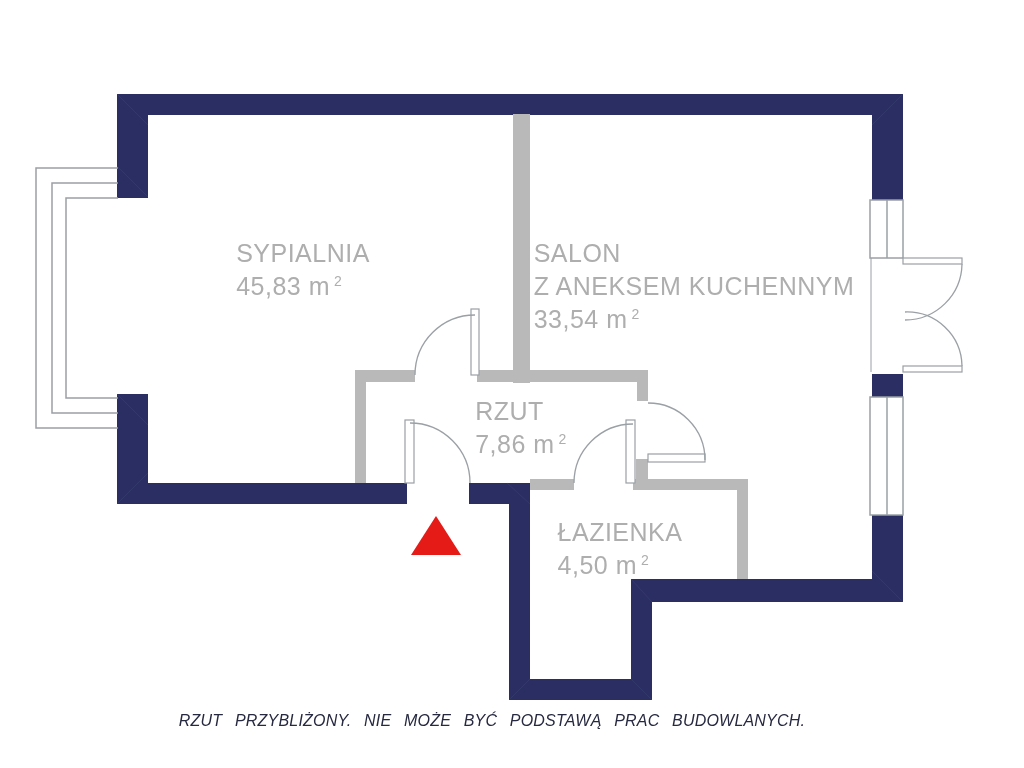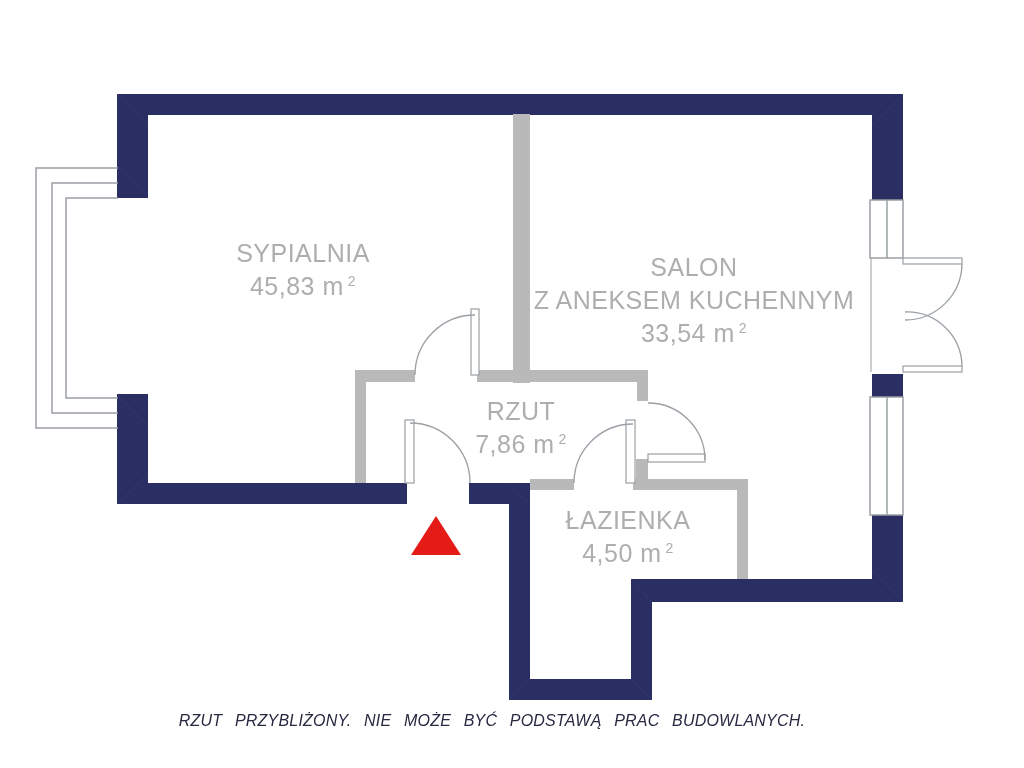--- a/index.html
+++ b/index.html
@@ -15,21 +15,20 @@
     position:relative;
     width:1024px;height:768px;
     background:#ffffff;
     overflow:hidden;
     font-family:"Liberation Sans", sans-serif;
   }
   .plan-svg{position:absolute;left:0;top:0;width:1024px;height:768px;}
   .room-label{
     position:absolute;
     transform:translateX(-50%);
-    text-align:center;
     color:var(--label-text);
     font-size:25px;
     line-height:33px;
     letter-spacing:0.5px;
     white-space:nowrap;
     font-weight:400;
   }
   .room-label .sup{
     font-size:14px;
     position:relative;
@@ -141,31 +140,31 @@
     </g>
 
     <polygon points="436,516 461,555 411,555" fill="var(--entrance-marker)"></polygon>
   </svg>
 
   <div class="room-label" style="left:303px;top:237px;">
     <div><span>SYPIALNIA</span></div>
     <div><span>45,83 m</span><span class="sup">2</span></div>
   </div>
 
-  <div class="room-label" style="left:694px;top:237px;margin-top:14px;">
+  <div class="room-label" style="left:694px;top:237px;">
     <div><span>SALON</span></div>
     <div><span>Z ANEKSEM KUCHENNYM</span></div>
     <div><span>33,54 m</span><span class="sup">2</span></div>
   </div>
 
   <div class="room-label" style="left:521px;top:395px;">
     <div><span>RZUT</span></div>
     <div><span>7,86 m</span><span class="sup">2</span></div>
   </div>
 
-  <div class="room-label" style="left:620px;top:504px;margin-left:8px;">
+  <div class="room-label" style="left:620px;top:516px;">
     <div><span>ŁAZIENKA</span></div>
     <div><span>4,50 m</span><span class="sup">2</span></div>
   </div>
 
   <div class="disclaimer">RZUT PRZYBLIŻONY. NIE MOŻE BYĆ PODSTAWĄ PRAC BUDOWLANYCH.</div>
 
 </div>
 
 </body></html>

